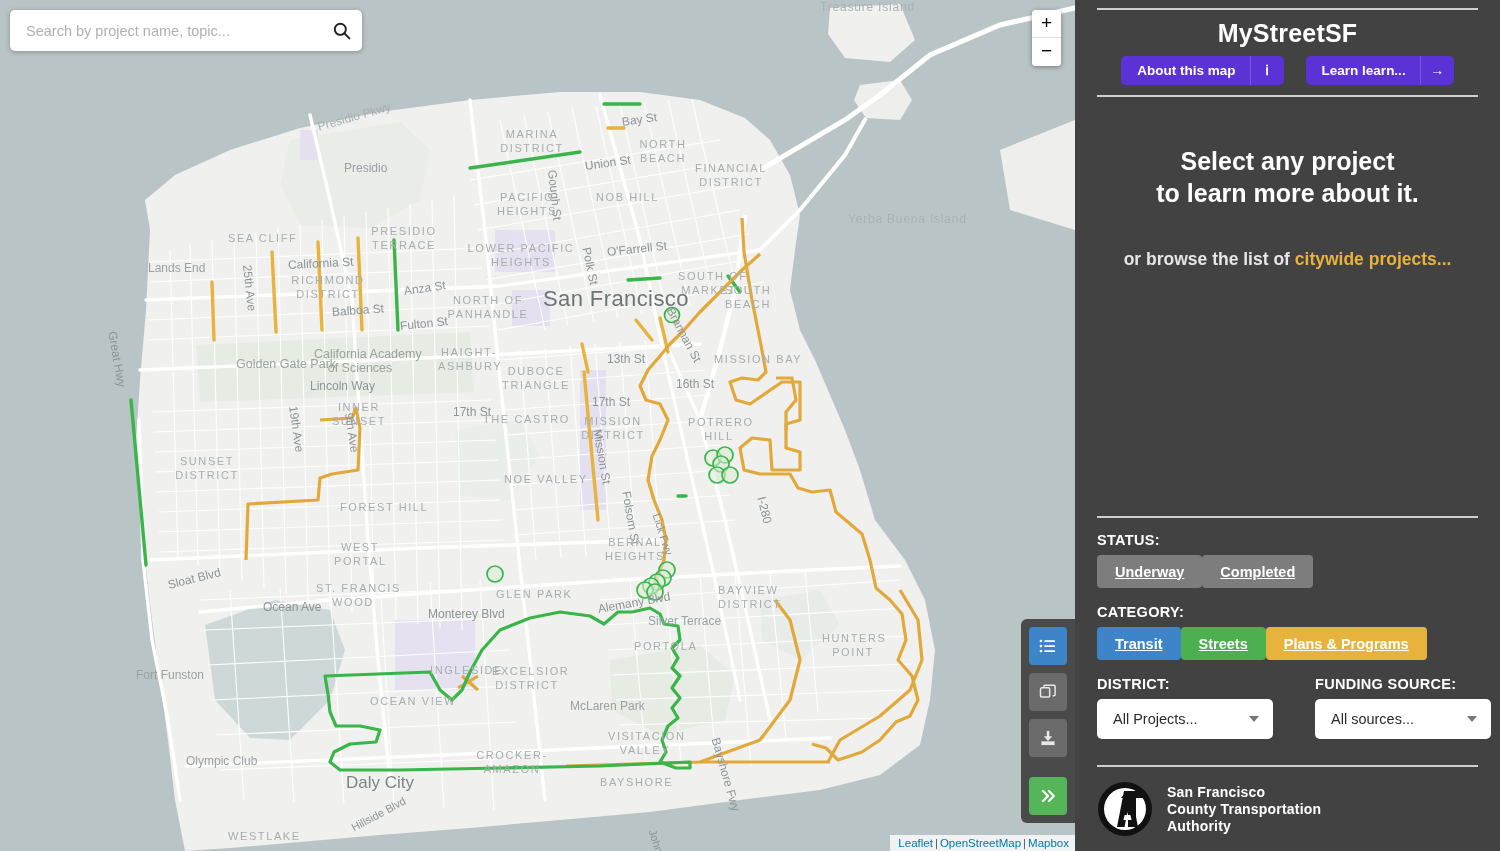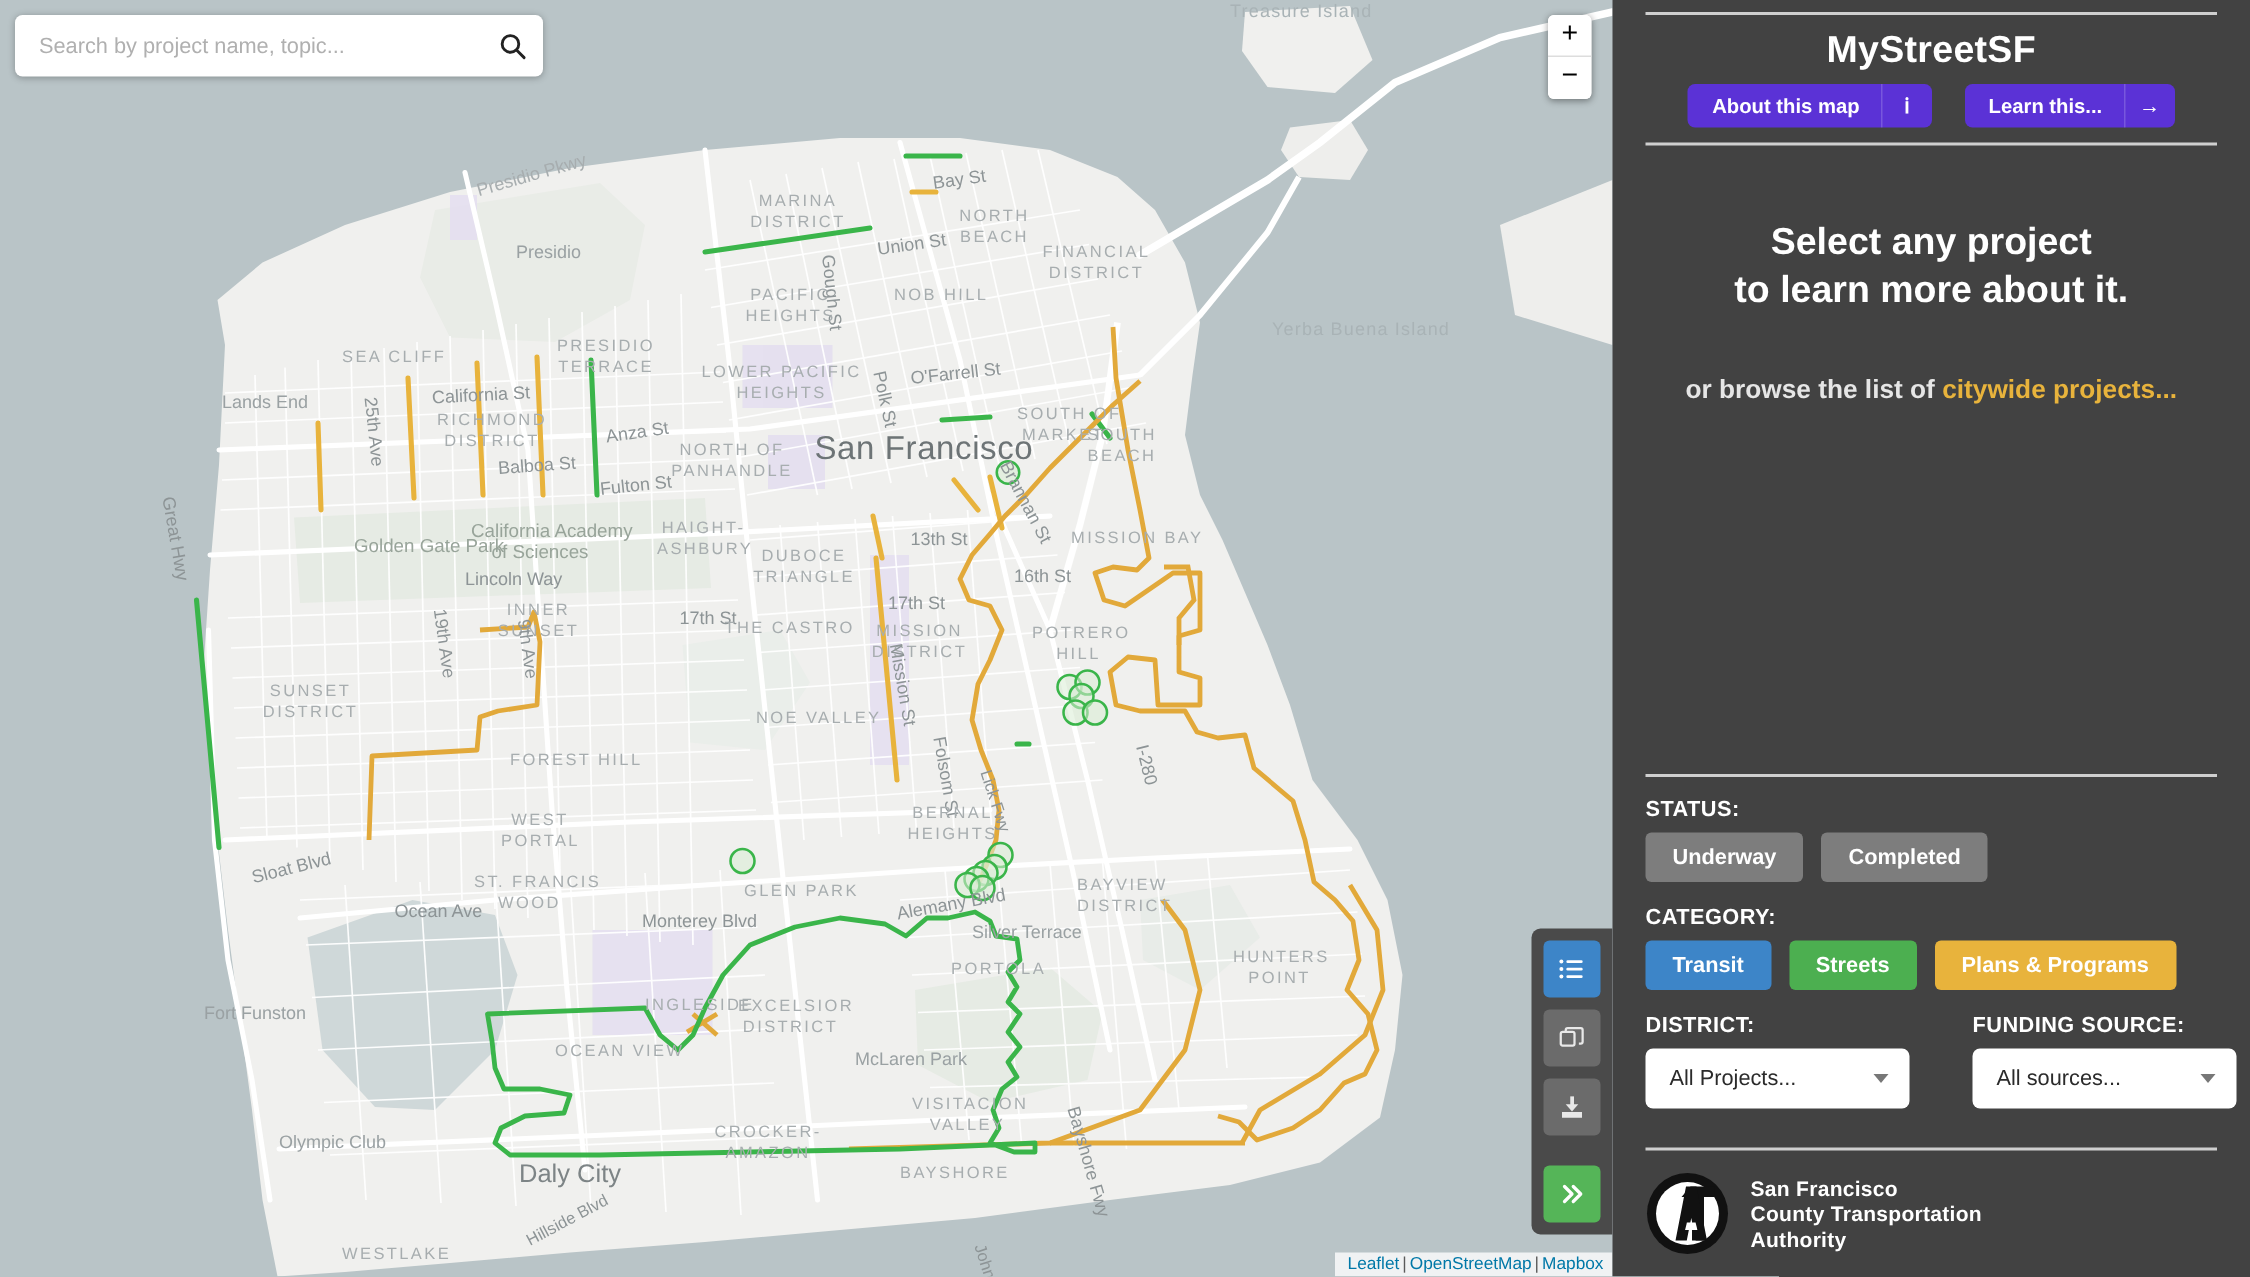--- a/index.html
+++ b/index.html
@@ -144,21 +144,21 @@
   #prompt .browse {
     margin-top: 40px; font-size: 17.5px; font-weight: bold; color: #e6e6e6;
   }
   #prompt .browse a { color: #e8b33c; text-decoration: none; cursor: pointer; }
 
   #filters { margin-top: auto; padding-bottom: 14px; }
   .flabel {
     font-size: 14.5px; font-weight: bold; letter-spacing: .3px;
     color: #fff; margin-bottom: 7px;
   }
-  .chiprow { display: flex; gap: 12px; margin-bottom: 16px; }
+  .chiprow { display: flex; gap: 0; margin-bottom: 16px; text-decoration: underline; }
   .chip {
     border-radius: 4px; height: 33px;
     display: flex; align-items: center; justify-content: center;
     font-size: 14.5px; font-weight: bold; color: #fff;
     cursor: pointer; padding: 0 18px;
   }
   .chip-status { background: #7d7d7d; }
   .chip-transit { background: #3d85c8; }
   .chip-streets { background: #4caf50; }
   .chip-plans { background: #e8b33c; }
@@ -570,21 +570,21 @@
 
     <div class="hr" style="margin-top:8px;"></div>
     <div id="brand-title">MyStreetSF</div>
 
     <div id="hdr-btns">
       <div class="hdr-btn">
         <span class="lab">About this map</span>
         <span class="ic">ℹ</span>
       </div>
       <div class="hdr-btn">
-        <span class="lab">Learn this...</span>
+        <span class="lab">Learn learn...</span>
         <span class="ic">→</span>
       </div>
     </div>
     <div class="hr"></div>
 
     <div id="prompt">
       <div class="big">Select any project</div>
       <div class="big">to learn more about it.</div>
       <div class="browse">
         <span>or browse the list of </span><a>citywide projects...</a>

